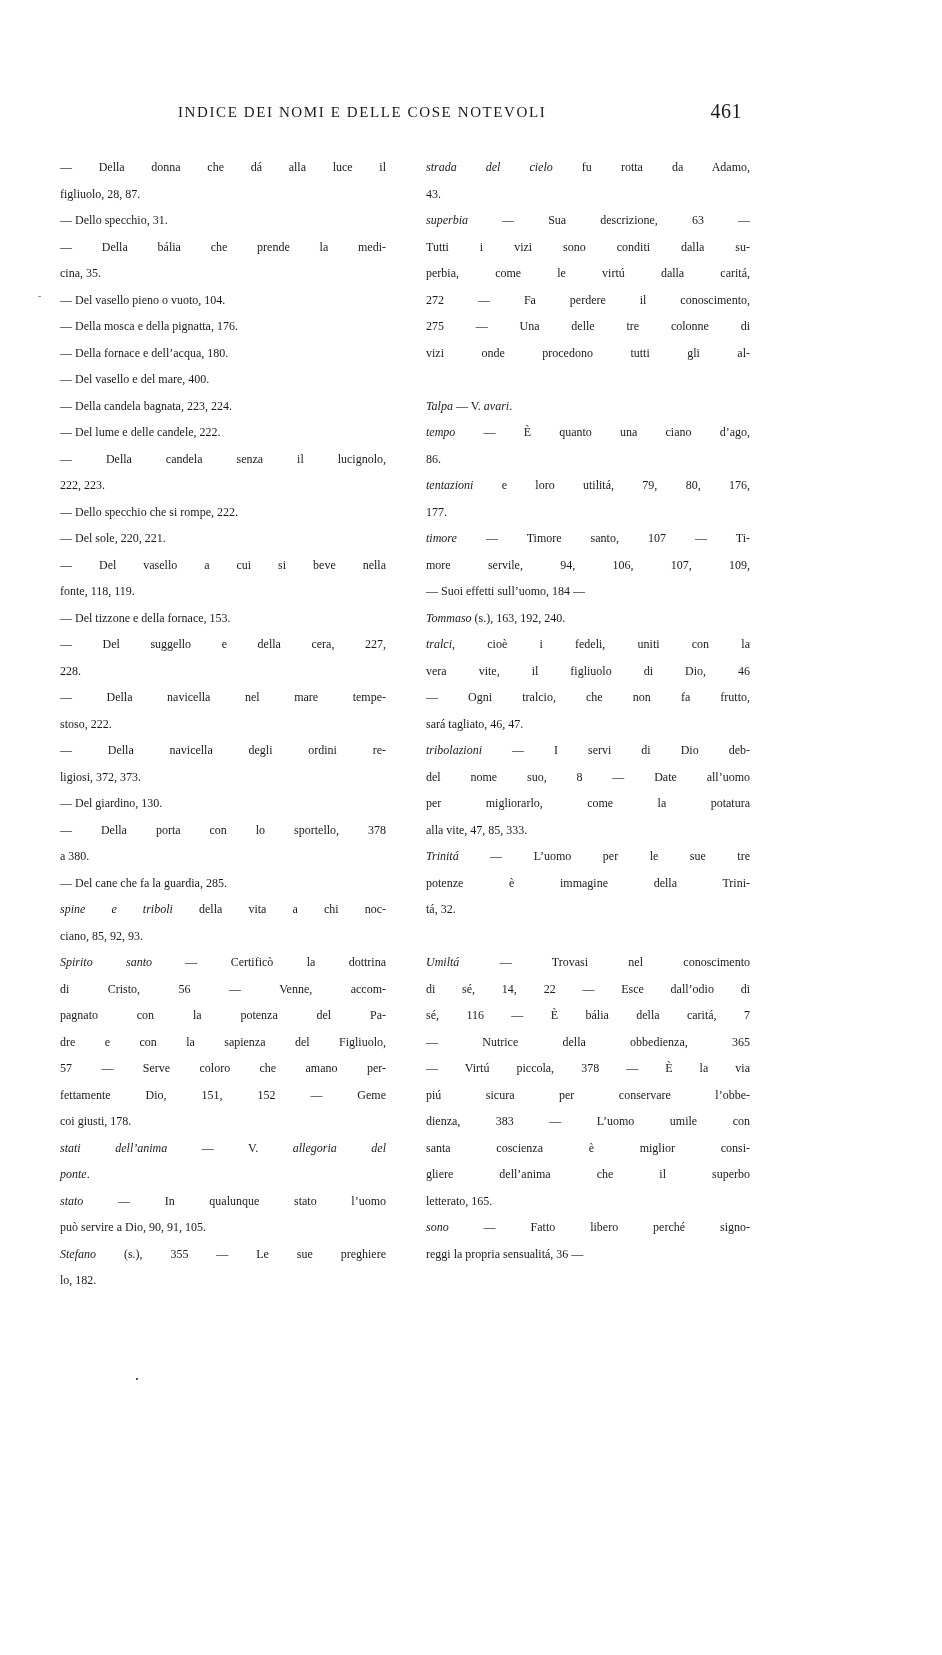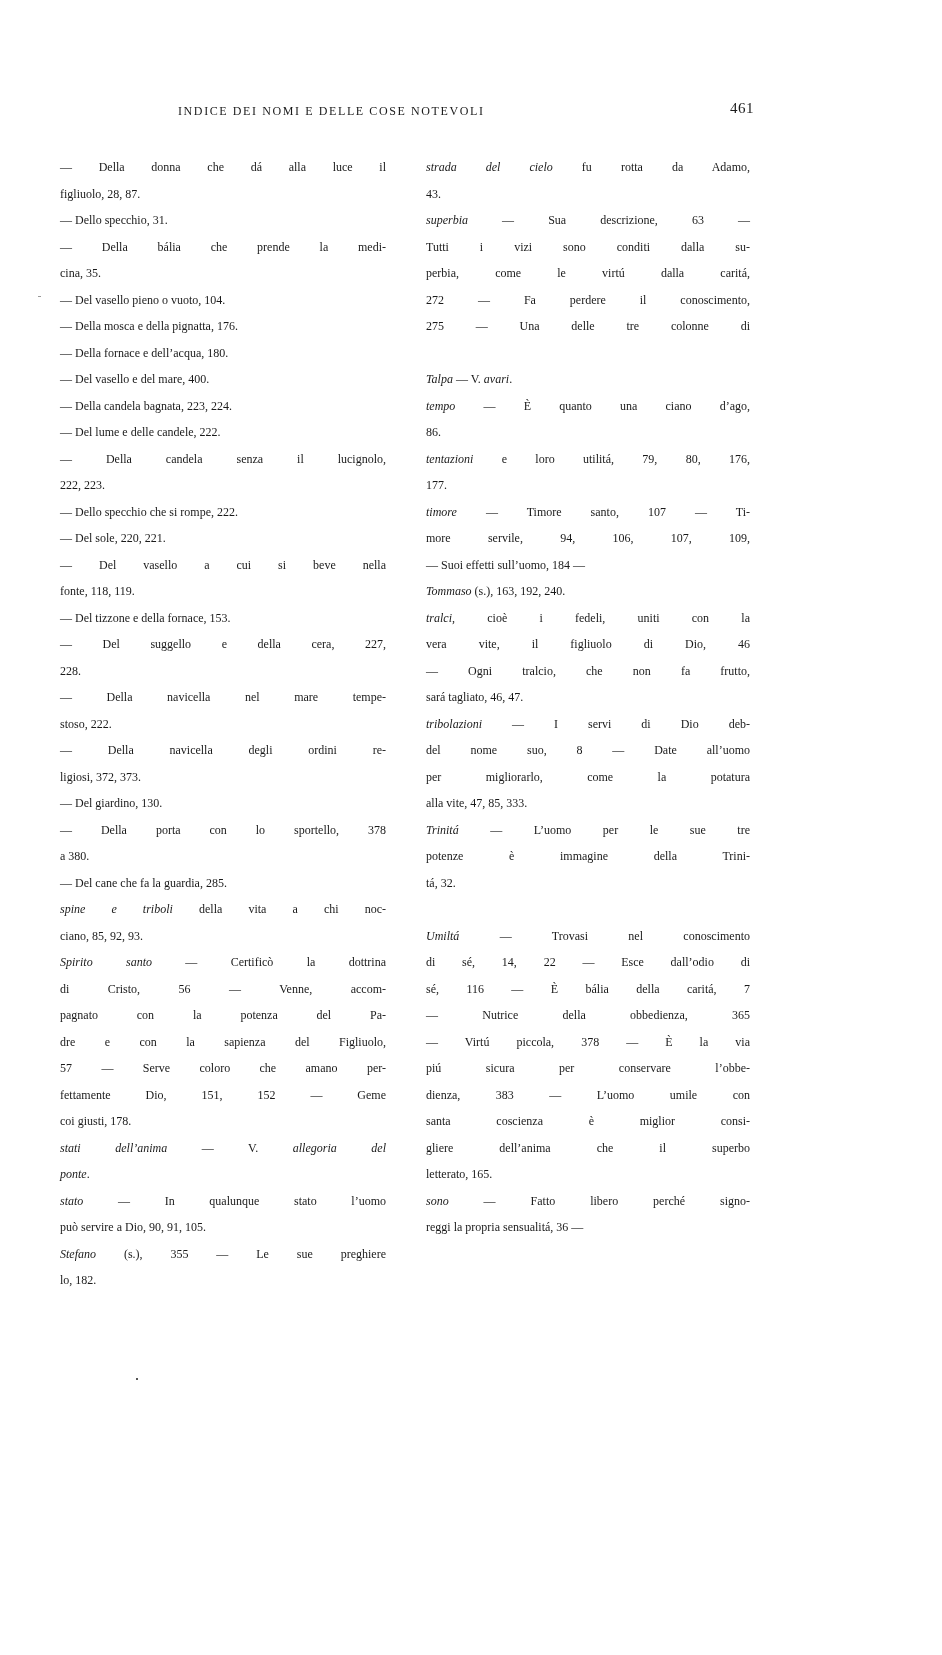--- a/index.html
+++ b/index.html
@@ -19,31 +19,31 @@
       position: absolute;
       top: 100px;
       left: 178px;
       width: 580px;
       height: 28px;
     }
     .running-title {
       position: absolute;
       left: 0;
       top: 4px;
-      font-size: 12px;
+      font-size: 15px;
       letter-spacing: 1.6px;
       font-variant: small-caps;
       text-transform: uppercase;
       white-space: nowrap;
     }
     .page-number {
       position: absolute;
-      right: 4px;
+      right: 16px;
       top: 0;
-      font-size: 15px;
+      font-size: 20px;
       letter-spacing: 0.5px;
     }
     .column {
       position: absolute;
       top: 154px;
       width: 326px;
       font-size: 12px;
       line-height: 26.5px;
     }
     .col-left { left: 60px; }
@@ -184,20 +184,21 @@
     <p class="entry">
       <span class="line just"><span class="term">strada del cielo</span><span> fu rotta da Adamo,</span></span>
       <span class="line last"><span>43.</span></span>
     </p>
     <p class="entry">
       <span class="line just"><span class="term">superbia</span><span> — Sua descrizione, 63 —</span></span>
       <span class="line just"><span>Tutti i vizi sono conditi dalla su-</span></span>
       <span class="line just"><span>perbia, come le virtú dalla caritá,</span></span>
       <span class="line just"><span>272 — Fa perdere il conoscimento,</span></span>
       <span class="line just"><span>275 — Una delle tre colonne di</span></span>
+      <span class="line just"><span>vizi onde procedono tutti gli al-</span></span>
     </p>
     <div class="gap"></div>
     <p class="entry">
       <span class="line last"><span class="term">Talpa</span><span> — V. </span><span class="ref-it">avari</span><span>.</span></span>
     </p>
     <p class="entry">
       <span class="line just"><span class="term">tempo</span><span> — È quanto una ciano d’ago,</span></span>
       <span class="line last"><span>86.</span></span>
     </p>
     <p class="entry">

